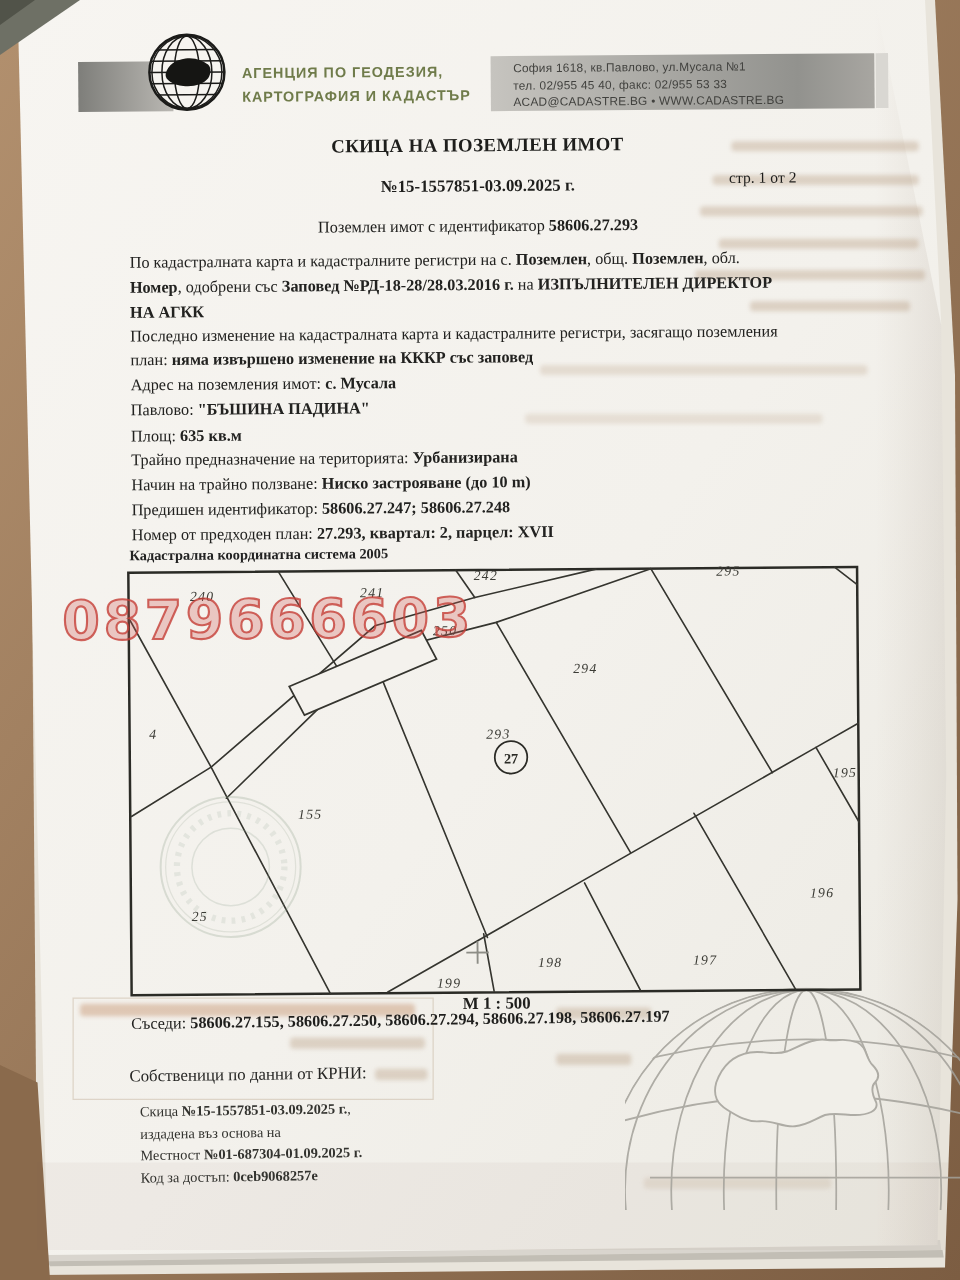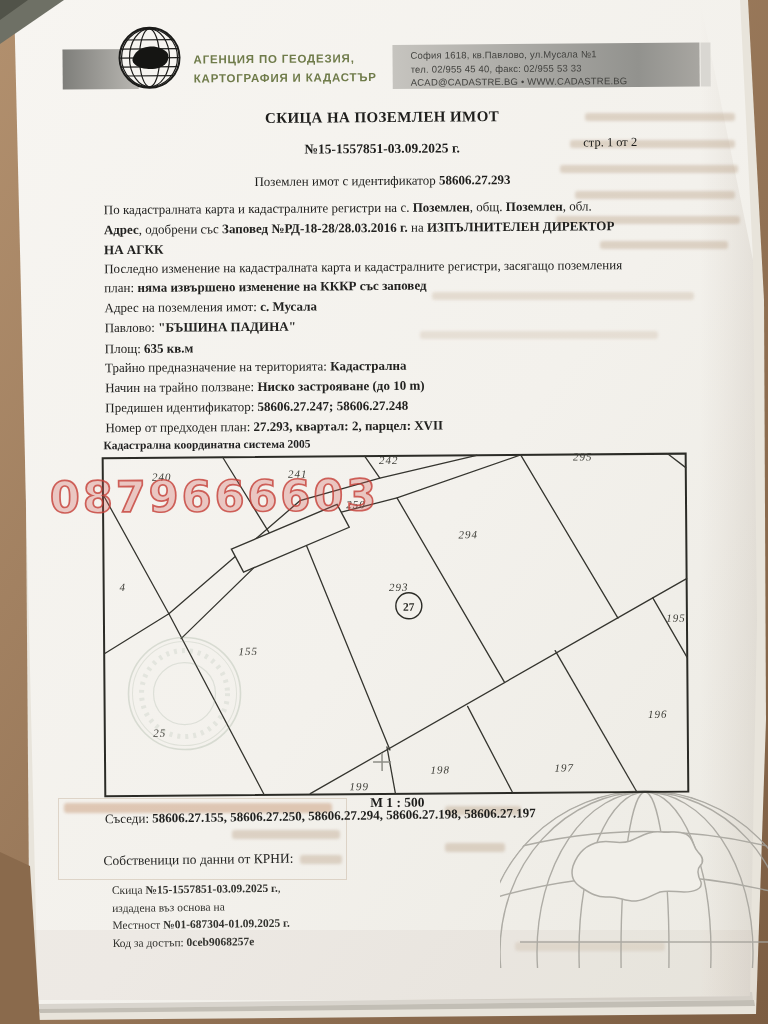--- a/index.html
+++ b/index.html
@@ -184,28 +184,28 @@
       </div>
       <div class="page-num">стр. 1 от 2</div>
     </div>
 
     <div class="t-center" id="doc-title">СКИЦА НА ПОЗЕМЛЕН ИМОТ</div>
     <div class="t-center" id="doc-number">№15-1557851-03.09.2025 г.</div>
     <div class="t-center rich" id="doc-subtitle"><span>Поземлен имот с идентификатор </span><b>58606.27.293</b></div>
 
     <div id="doc-lines">
         <div class="doc-line" style="top: 200px;"><span>По кадастралната карта и кадастралните регистри на с. </span><b>Поземлен</b><span>, общ. </span><b>Поземлен</b><span>, обл.</span></div>
-        <div class="doc-line" style="top: 220px;"><b>Адрес</b><span>, одобрени със </span><b>Заповед №РД-18-28/28.03.2016 г.</b><span> на </span><b>ИЗПЪЛНИТЕЛЕН ДИРЕКТОР</b></div>
+        <div class="doc-line" style="top: 220px;"><b>Номер</b><span>, одобрени със </span><b>Заповед №РД-18-28/28.03.2016 г.</b><span> на </span><b>ИЗПЪЛНИТЕЛЕН ДИРЕКТОР</b></div>
         <div class="doc-line" style="top: 240px;"><b>НА АГКК</b></div>
         <div class="doc-line" style="top: 259px;"><span>Последно изменение на кадастралната карта и кадастралните регистри, засягащо поземления</span></div>
         <div class="doc-line" style="top: 278px;"><span>план: </span><b>няма извършено изменение на КККР със заповед</b></div>
         <div class="doc-line" style="top: 298px;"><span>Адрес на поземления имот: </span><b>с. Мусала</b></div>
         <div class="doc-line" style="top: 318px;"><span>Павлово: </span><b>"БЪШИНА ПАДИНА"</b></div>
         <div class="doc-line" style="top: 339px;"><span>Площ: </span><b>635 кв.м</b></div>
-        <div class="doc-line" style="top: 358px;"><span>Трайно предназначение на територията: </span><b>Кадастрална</b></div>
+        <div class="doc-line" style="top: 358px;"><span>Трайно предназначение на територията: </span><b>Урбанизирана</b></div>
         <div class="doc-line" style="top: 378px;"><span>Начин на трайно ползване: </span><b>Ниско застрояване (до 10 m)</b></div>
         <div class="doc-line" style="top: 398px;"><span>Предишен идентификатор: </span><b>58606.27.247; 58606.27.248</b></div>
         <div class="doc-line" style="top: 418px;"><span>Номер от предходен план: </span><b>27.293, квартал: 2, парцел: XVII</b></div>
       </div>
 
     <div id="coord-label">Кадастрална координатна система 2005</div>
 
     <svg id="map-svg" width="600" height="360" viewBox="96 446 600 360">
 
       <rect class="frame" x="103" y="456" width="583" height="338"></rect>

